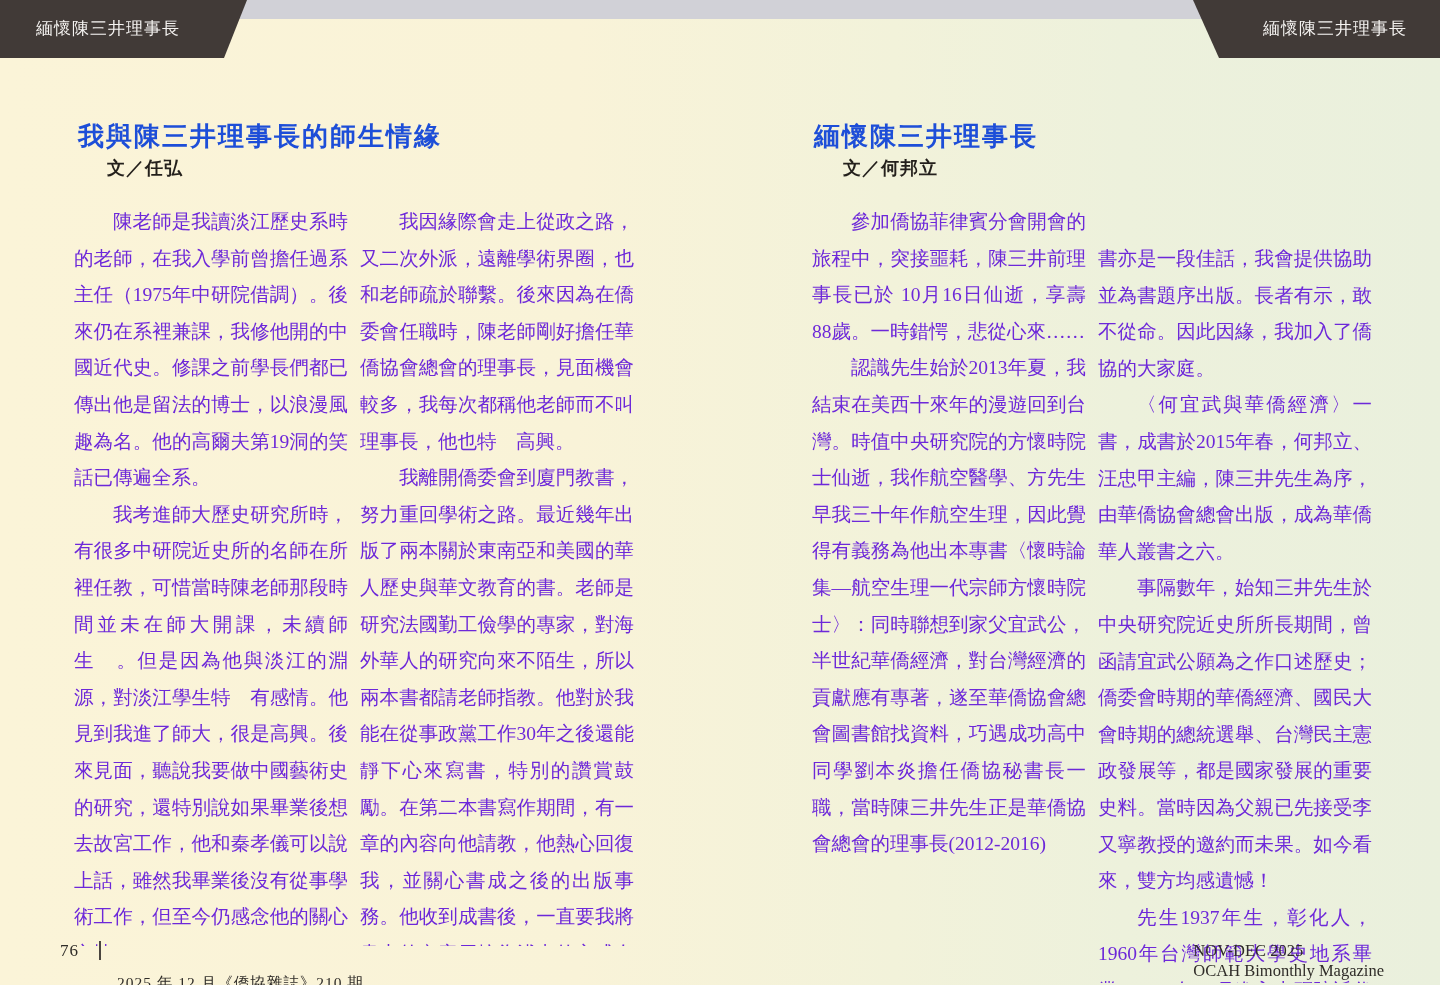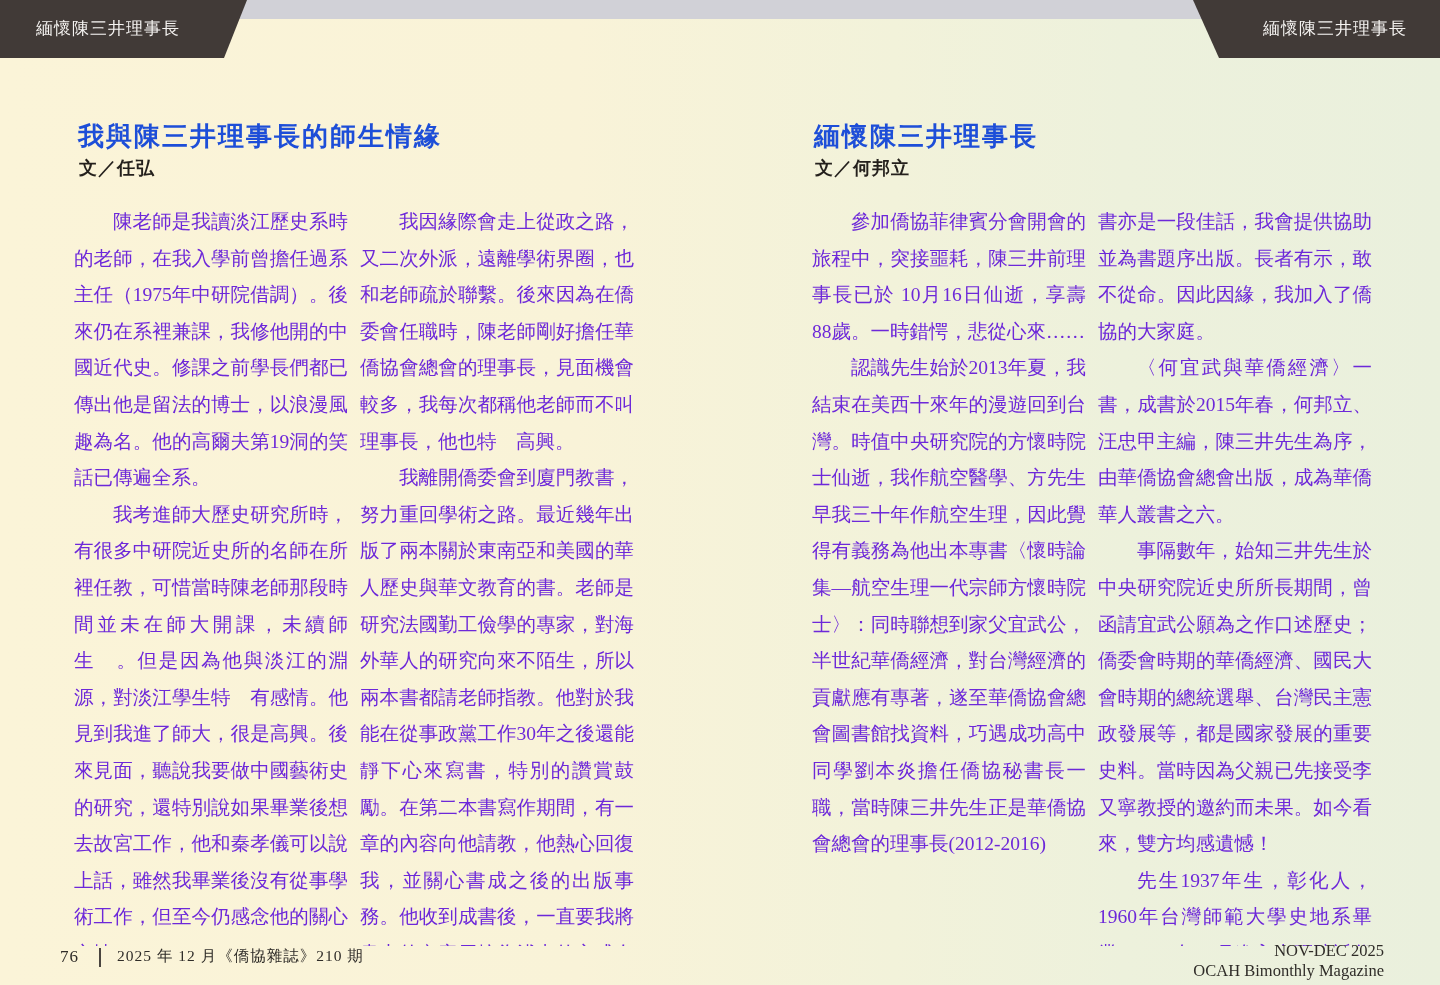--- a/index.html
+++ b/index.html
@@ -21,37 +21,37 @@
   .hdr-right{right:0;width:260px;clip-path:polygon(13px 0,100% 0,100% 100%,39px 100%);}
   .hdr-right .hdr-label{position:absolute;right:33px;top:0;line-height:58px;}
   .page-title{
     position:absolute;top:102px;font-size:26px;font-weight:bold;color:#1d4ed8;
     letter-spacing:2px;white-space:nowrap;
   }
   .title-left{left:78px;}
   .title-right{left:814px;}
   .byline{
     position:absolute;top:156px;font-size:18px;font-weight:bold;color:#24201c;
-    letter-spacing:1px;white-space:nowrap;
+    letter-spacing:1px;white-space:nowrap;margin-left:28px;
   }
   .byline-left{left:79px;}
   .byline-right{left:815px;}
   .col{
     position:absolute;top:204px;width:274px;height:742px;overflow:hidden;
     font-size:19.5px;line-height:36.6px;color:#6d28d9;
     text-align:justify;
   }
   .col p{margin:0;padding:0;text-indent:2em;}
   .col p.cont{text-indent:0;}
   .col-1{left:74px;}
   .col-2{left:360px;}
   .col-3{left:812px;}
-  .col-4{left:1098px;}
+  .col-4{left:1098px;margin-top:37px;}
   .footer{
-    position:absolute;top:941px;height:26px;display:flex;align-items:flex-end;
+    position:absolute;top:941px;height:26px;display:flex;align-items:flex-start;
     color:#2f2c28;white-space:nowrap;
   }
   .footer-left{left:60px;}
   .footer-right{right:56px;flex-direction:column;}
   .pageno{font-size:17px;letter-spacing:1px;}
   .vbar{display:inline-block;width:2px;height:19px;background:#4a453f;}
   .footer-left .vbar{margin:0 16px 0 20px;}
   .footer-right .vbar{margin:0 12px;}
   .vbar.pre-num{margin:0 18px 0 22px;}
   .issue-text{font-size:15.5px;letter-spacing:1px;margin-top:32px;}

